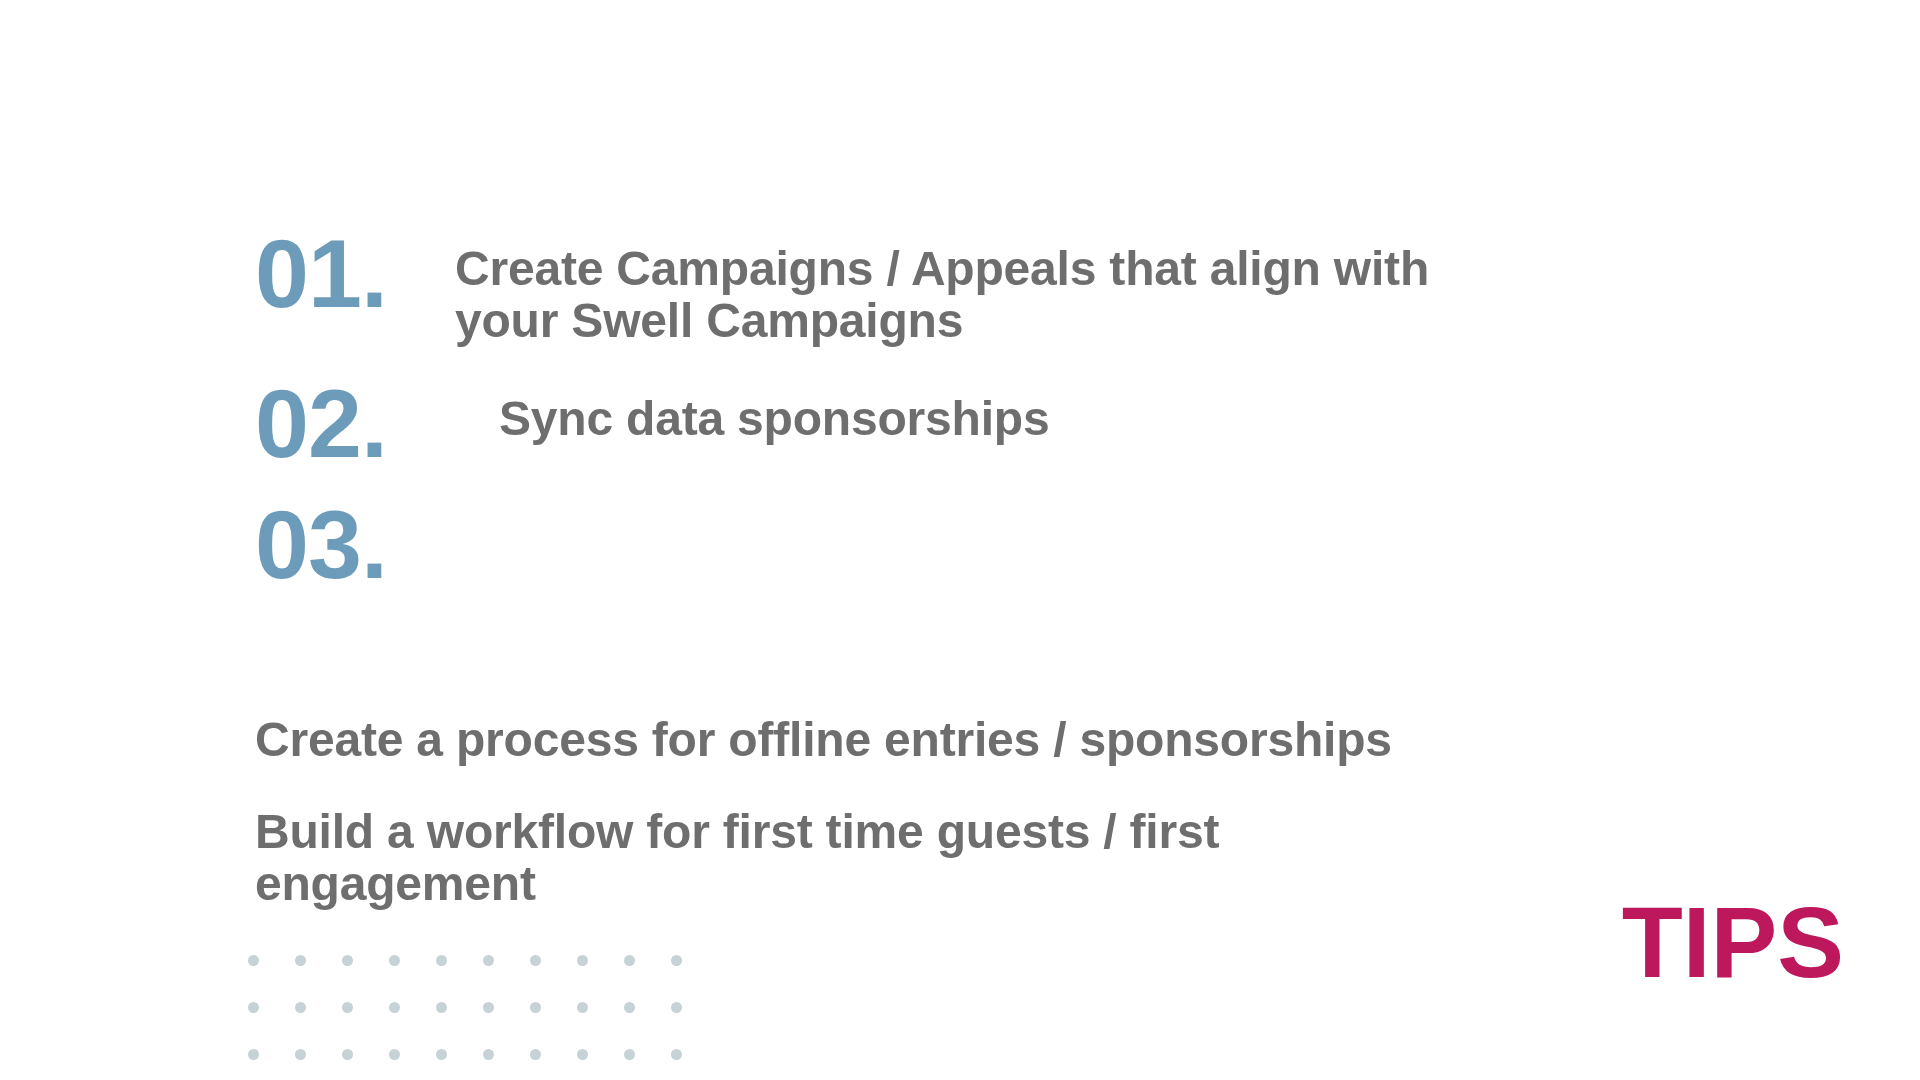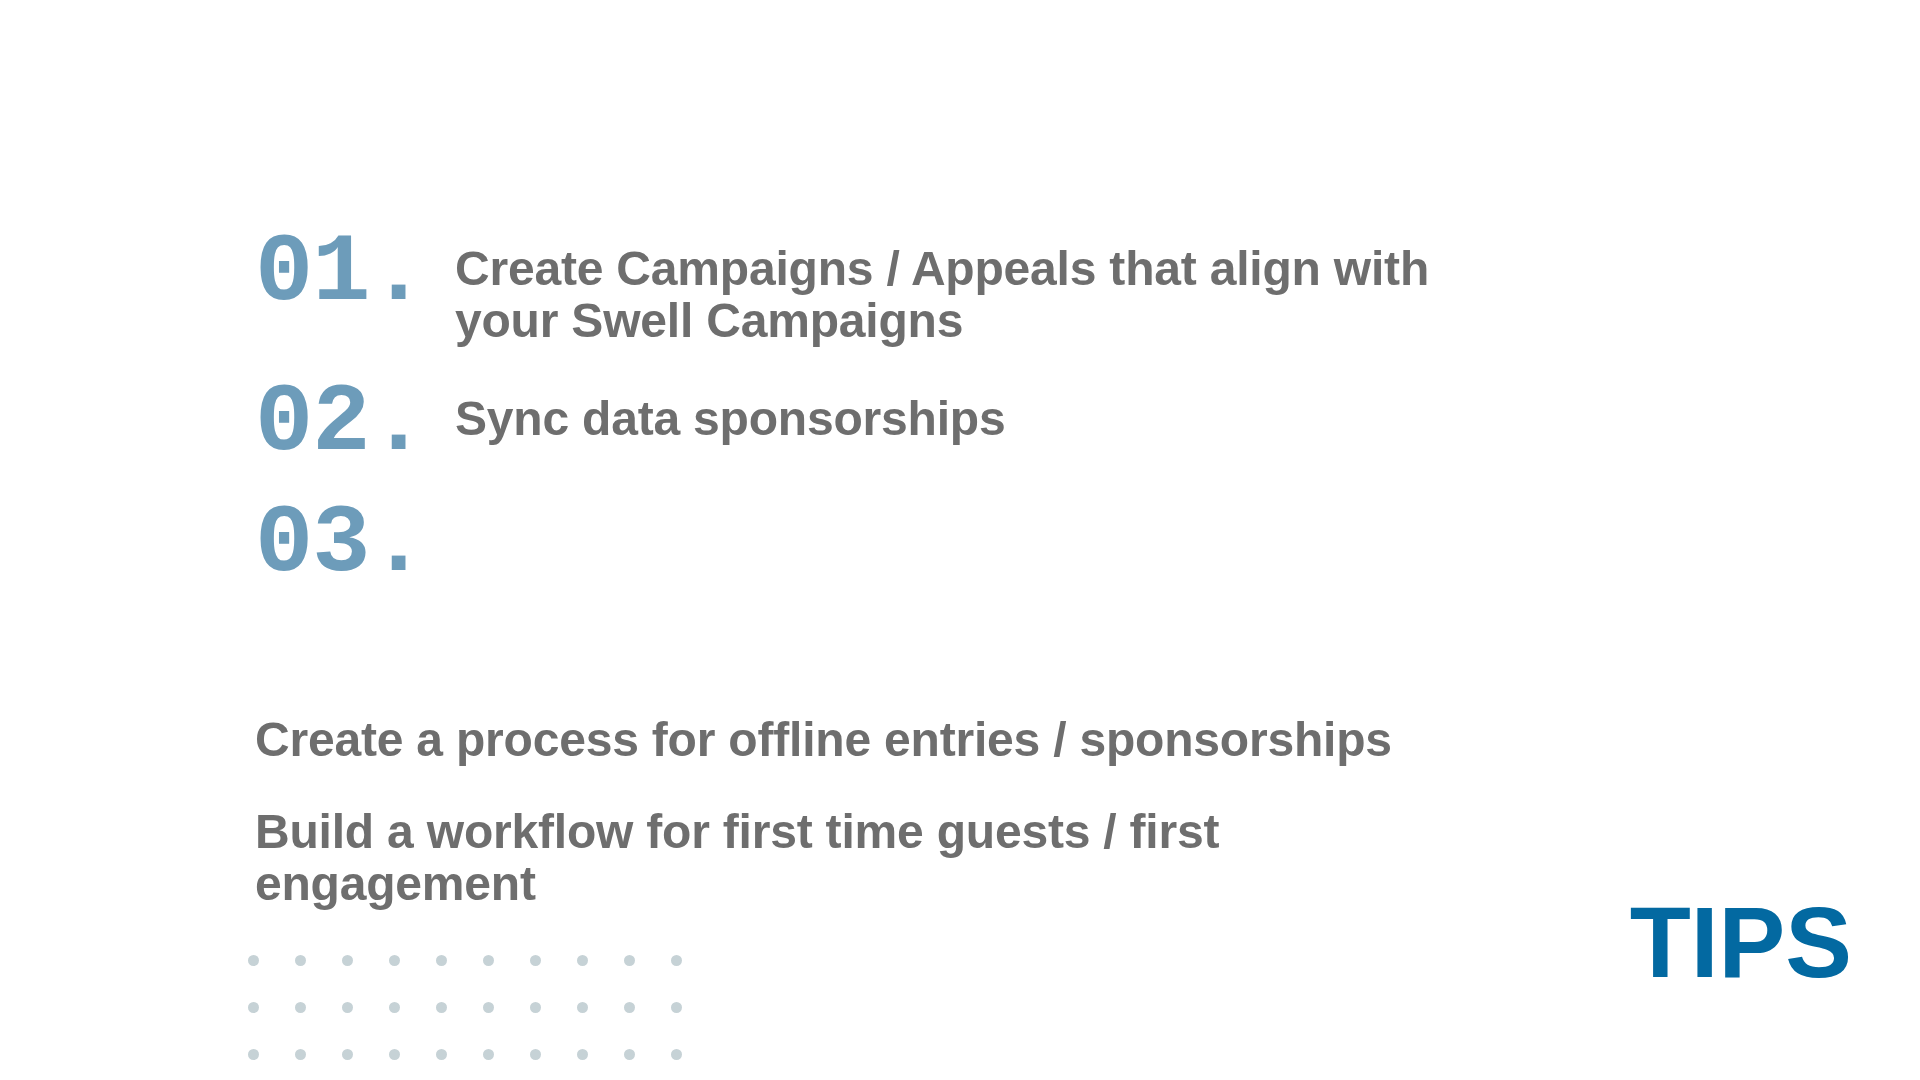--- a/index.html
+++ b/index.html
@@ -30,28 +30,28 @@
     width: 1450px;
   }
 
   .tip-row {
     display: flex;
     align-items: flex-start;
     width: 100%;
   }
 
   .tip-row-1 { margin-bottom: 28px; }
-  .tip-row-2 { margin-bottom: 24px; }
+  .tip-row-2 { margin-bottom: 24px; gap: 44px; }
   .tip-row-3 { margin-bottom: 22px; flex-direction: column; }
 
   .tip-number {
     flex: 0 0 200px;
     width: 200px;
     color: #6d9cba;
-    font-family: Liberation Mono, monospace;
+    font-family: Liberation Sans, sans-serif;
     font-size: 97px;
     font-weight: 700;
     line-height: 1.0;
     letter-spacing: -1px;
     white-space: nowrap;
     user-select: none;
   }
 
   .tip-text {
     flex: 1 1 auto;
@@ -63,23 +63,23 @@
     letter-spacing: -0.2px;
     padding-top: 18px;
   }
 
   .tip-text-wide { max-width: 1010px; }
   .tip-text-full { max-width: 1180px; }
 
   
   .tips-word {
     position: absolute;
-    right: 68px;
+    right: 76px;
     bottom: 88px;
-    color: #0369a1;
+    color: #be185d;
     font-family: "Liberation Sans", sans-serif;
     font-size: 100px;
     font-weight: 700;
     line-height: 1;
     letter-spacing: 0px;
     user-select: none;
   }
 
   
   .dot-grid {

